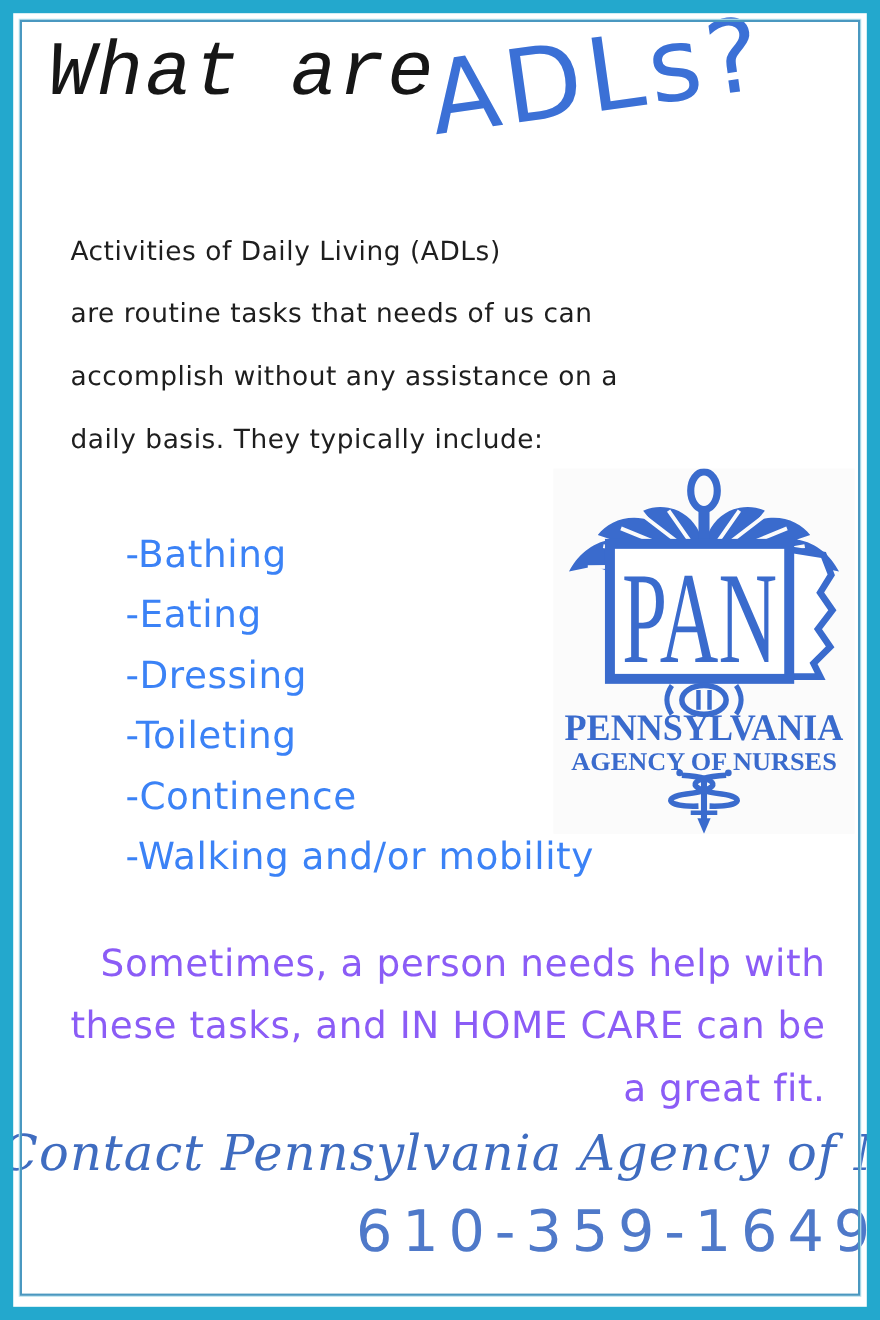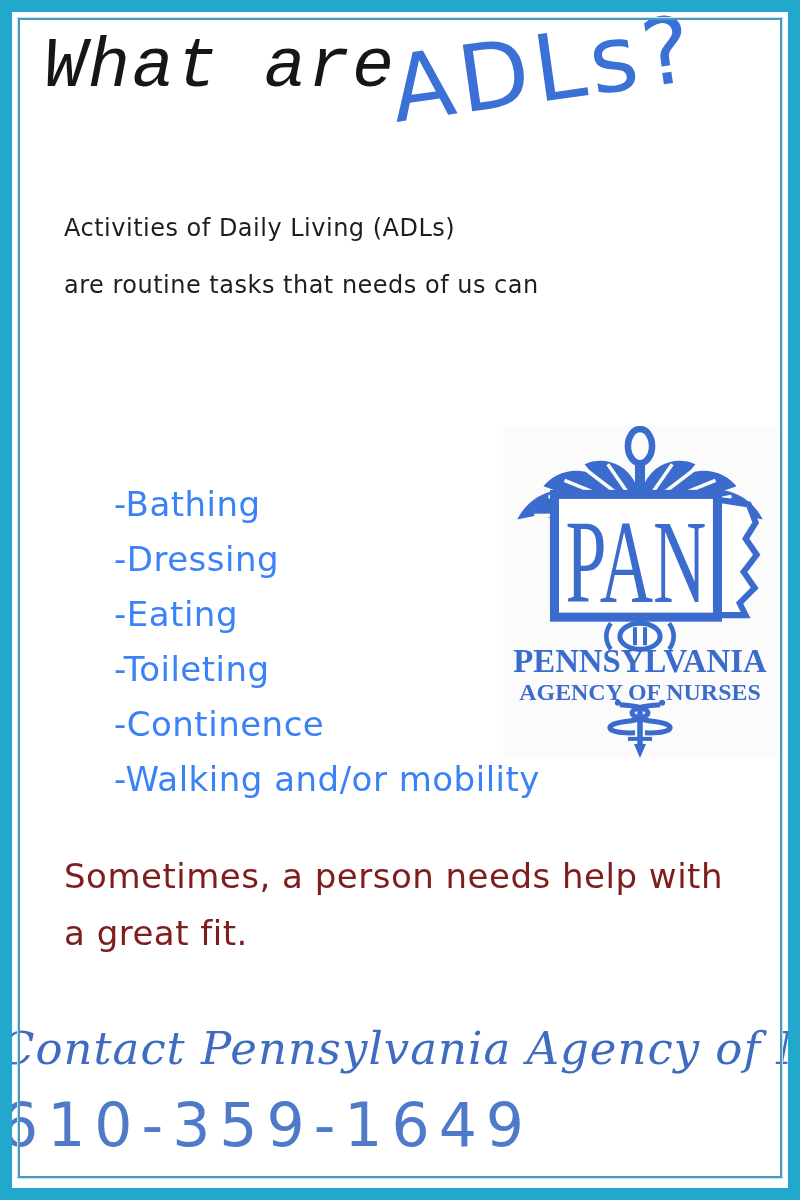--- a/index.html
+++ b/index.html
@@ -78,22 +78,23 @@
     color: #3b82f6;
     white-space: nowrap;
   }
   .closing {
     position: absolute;
     left: 64px;
     top: 848px;
     font-size: 34px;
     line-height: 57px;
     letter-spacing: 0.5px;
-    color: #7f1d1d;
-    white-space: nowrap;
+    color: #8b5cf6;
+    white-space: nowrap;
+    text-align: right;
   }
   
   .logo {
     position: absolute;
     left: 503px;
     top: 426px;
     width: 274px;
     height: 332px;
     background: #fbfbfb;
   }
@@ -110,44 +111,46 @@
     font-size: 45px;
     letter-spacing: 1px;
     color: #3f6cc0;
     white-space: nowrap;
   }
   .phone-number {
     position: absolute;
     left: 0;
     right: 0;
     top: 1090px;
-    text-align: left;
-    font-size: 60px;
+    text-align: right;
+    font-size: 52px;
     letter-spacing: 9px;
     color: #4f79c9;
     white-space: nowrap;
   }
 </style>
 </head>
 <body>
 
 <div class="poster">
 
   <div class="title-script">What are</div>
   <div class="title-adls">ADLs?</div>
 
   <div class="intro">
     <div>Activities of Daily Living (ADLs)</div>
     <div>are routine tasks that needs of us can</div>
+    <div>accomplish without any assistance on a</div>
+    <div>daily basis. They typically include:</div>
   </div>
 
   <div class="adl-list">
     <div>-Bathing</div>
+    <div>-Eating</div>
     <div>-Dressing</div>
-    <div>-Eating</div>
     <div>-Toileting</div>
     <div>-Continence</div>
     <div>-Walking and/or mobility</div>
   </div>
 
   <div class="logo">
     <svg viewBox="0 0 270 330" xmlns="http://www.w3.org/2000/svg">
 
       <g id="wing">
         <path d="M131,95 L131,58 C121,36 97,30 80,38 L87,47 C67,40 48,48 39,60 L51,64
@@ -182,20 +185,21 @@
         <circle cx="113" cy="275" r="3" fill="#3a6bcd"></circle>
         <circle cx="157" cy="275" r="3" fill="#3a6bcd"></circle>
         <path d="M123,311 L147,311" stroke="#3a6bcd" stroke-width="4"></path>
         <path d="M135,330 L129,316 L141,316 Z" fill="#3a6bcd"></path>
       </g>
     </svg>
   </div>
 
   <div class="closing">
     <div>Sometimes, a person needs help with</div>
+    <div>these tasks, and IN HOME CARE can be</div>
     <div>a great fit.</div>
   </div>
 
   <div class="contact-line">Contact Pennsylvania Agency of Nurses</div>
   <div class="phone-number">610-359-1649</div>
 
   <div class="frame-inner"></div>
   <div class="frame-outer"></div>
 
 </div>

